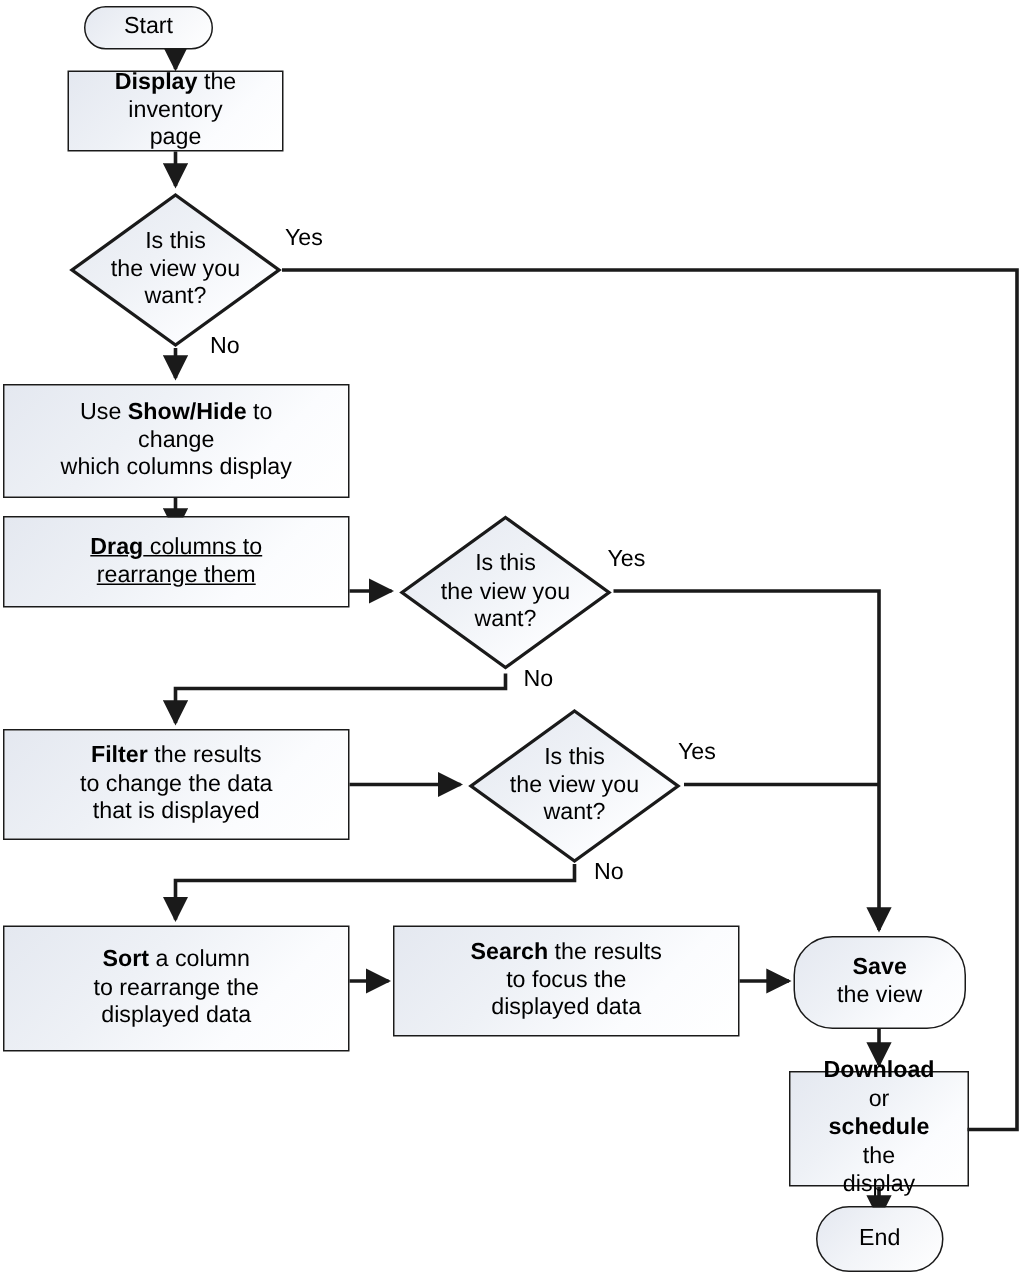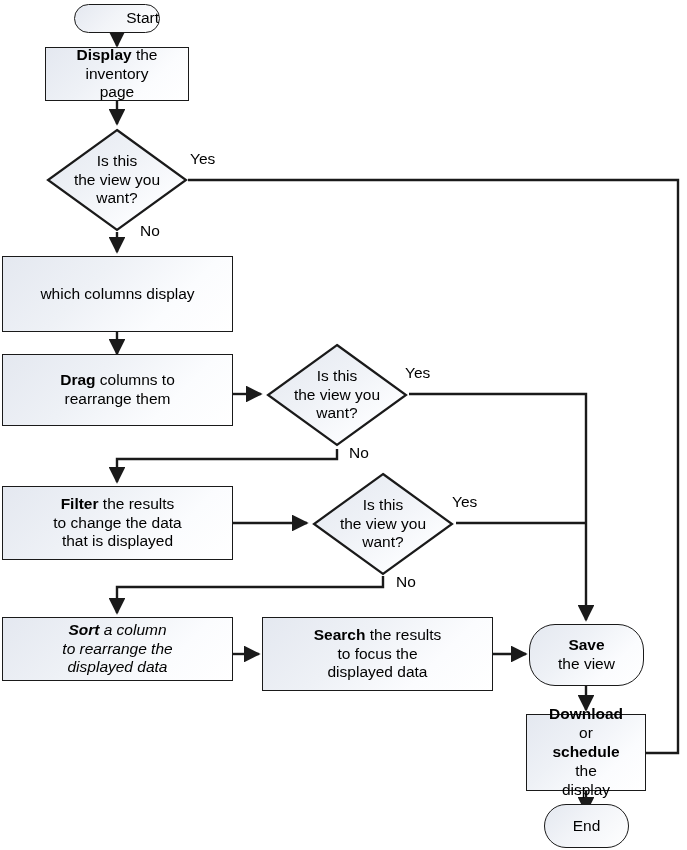--- a/index.html
+++ b/index.html
@@ -115,21 +115,21 @@
       <path d="M233,654 L259,654" marker-end="url(#arrow)"></path>
 
       <path d="M493,654 L526,654" marker-end="url(#arrow)"></path>
 
       <path d="M586,686 L586,710" marker-end="url(#arrow)"></path>
 
       <path d="M586,791 L586,812" marker-end="url(#arrow)"></path>
     </g>
   </svg>
 
-  <div class="node terminator" style="left:74px; top:4px; width:86px; height:29px;justify-content:flex-end;">
+  <div class="node terminator" style="left:56px; top:4px; width:86px; height:29px;">
     <span>Start</span>
   </div>
 
   <div class="node process" style="left:45px; top:47px; width:144px; height:54px;">
     <div>
       <div><b>Display</b><span> the</span></div>
       <div>inventory page</div>
     </div>
   </div>
 
@@ -142,25 +142,26 @@
       <div>the view you</div>
       <div>want?</div>
     </div>
   </div>
 
   <div class="edge-label" style="left:190px; top:150px;">Yes</div>
   <div class="edge-label" style="left:140px; top:222px;">No</div>
 
   <div class="node process" style="left:2px; top:256px; width:231px; height:76px;">
     <div>
+      <div><span>Use </span><b>Show/Hide</b><span> to change</span></div>
       <div>which columns display</div>
     </div>
   </div>
 
-  <div class="node process" style="left:2px; top:354px; width:231px; height:72px;">
+  <div class="node process" style="left:2px; top:344px; width:231px; height:61px;text-decoration:underline;">
     <div>
       <div><b>Drag</b><span> columns to</span></div>
       <div>rearrange them</div>
     </div>
   </div>
 
   <div class="node decision" style="left:266px; top:343px; width:142px; height:104px;">
     <svg class="dia-shape" viewBox="0 0 142 104" preserveAspectRatio="none">
       <polygon points="71,2 140,52 71,102 2,52" fill="url(#nodeFill)" stroke="#1a1a1a" stroke-width="2.2"></polygon>
     </svg>
@@ -189,21 +190,21 @@
     <div class="dia-text">
       <div>Is this</div>
       <div>the view you</div>
       <div>want?</div>
     </div>
   </div>
 
   <div class="edge-label" style="left:452px; top:493px;">Yes</div>
   <div class="edge-label" style="left:396px; top:573px;">No</div>
 
-  <div class="node process" style="left:2px; top:617px; width:231px; height:64px;font-style:italic;">
+  <div class="node process" style="left:2px; top:617px; width:231px; height:84px;">
     <div>
       <div><b>Sort</b><span> a column</span></div>
       <div>to rearrange the</div>
       <div>displayed data</div>
     </div>
   </div>
 
   <div class="node process" style="left:262px; top:617px; width:231px; height:74px;">
     <div>
       <div><b>Search</b><span> the results</span></div>

